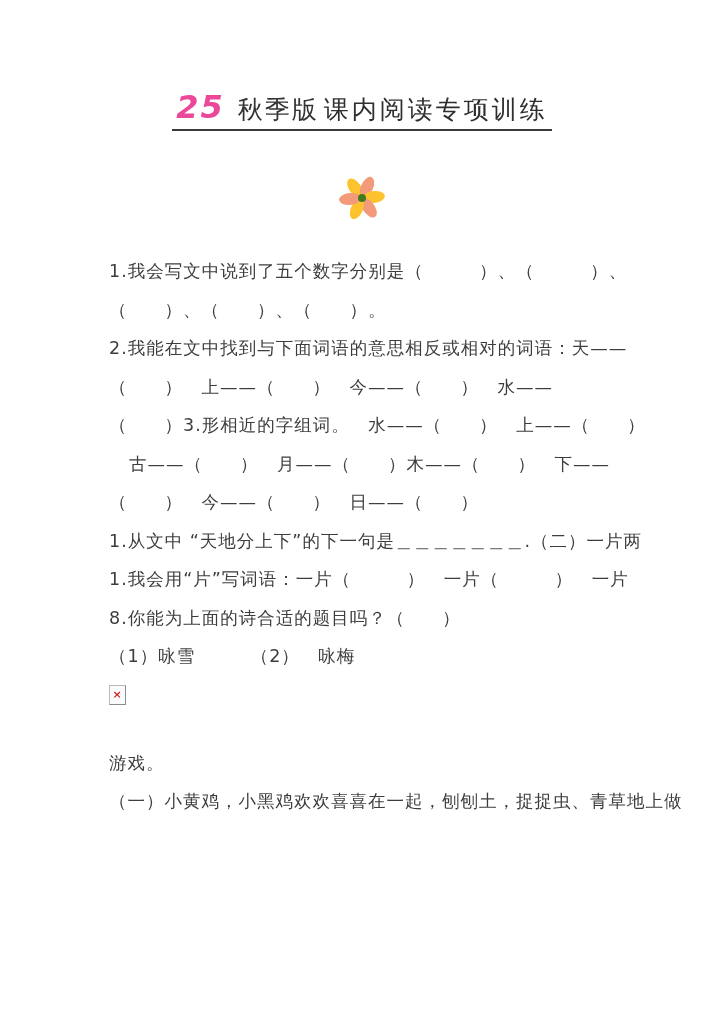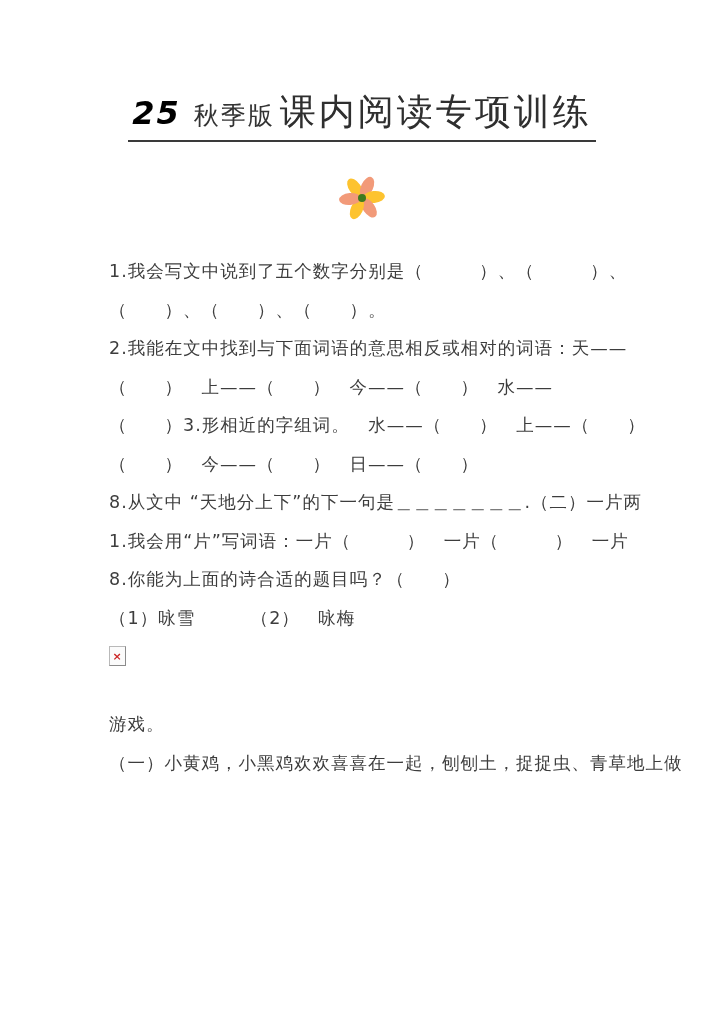--- a/index.html
+++ b/index.html
@@ -25,32 +25,32 @@
     display: inline-block;
     border-bottom: 2px solid #3a3a3a;
     padding: 0 4px 3px 4px;
     white-space: nowrap;
   }
   .title-num {
     font-size: 32px;
     font-style: italic;
     font-weight: bold;
     letter-spacing: 2px;
-    color: #000000;
+    color: #ec4899;
     vertical-align: baseline;
   }
   .title-edition {
     font-size: 25px;
     letter-spacing: 2px;
     color: #333333;
     margin-left: 8px;
     vertical-align: baseline;
   }
   .title-main {
-    font-size: 36px;
+    font-size: 25px;
     letter-spacing: 3px;
     color: #2f2f2f;
     vertical-align: baseline;
   }
   .flower-wrap {
     position: absolute;
     top: 174px; left: 0;
     width: 100%;
     text-align: center;
   }
@@ -117,22 +117,23 @@
       </g>
     </svg>
   </div>
 
   <div class="content">
     <div class="line">1.我会写文中说到了五个数字分别是（　　　）、（　　　）、</div>
     <div class="line">（　　）、（　　）、（　　）。</div>
     <div class="line">2.我能在文中找到与下面词语的意思相反或相对的词语：天——</div>
     <div class="line">（　　）　上——（　　）　今——（　　）　水——</div>
     <div class="line">（　　）3.形相近的字组词。　水——（　　）　上——（　　）</div>
+    <div class="line indent">古——（　　）　月——（　　）木——（　　）　下——</div>
     <div class="line">（　　）　今——（　　）　日——（　　）</div>
-    <div class="line">8.从文中 “天地分上下”的下一句是＿＿＿＿＿＿＿.（二）一片两</div>
+    <div class="line">1.从文中 “天地分上下”的下一句是＿＿＿＿＿＿＿.（二）一片两</div>
     <div class="line">1.我会用“片”写词语：一片（　　　）　一片（　　　）　一片</div>
     <div class="line">8.你能为上面的诗合适的题目吗？（　　）</div>
     <div class="line">（1）咏雪　　　（2）　咏梅</div>
 
     <div class="broken-line">
       <span class="broken-img">×</span>
     </div>
 
     <div class="line">游戏。</div>
     <div class="line">（一）小黄鸡，小黑鸡欢欢喜喜在一起，刨刨土，捉捉虫、青草地上做</div>

